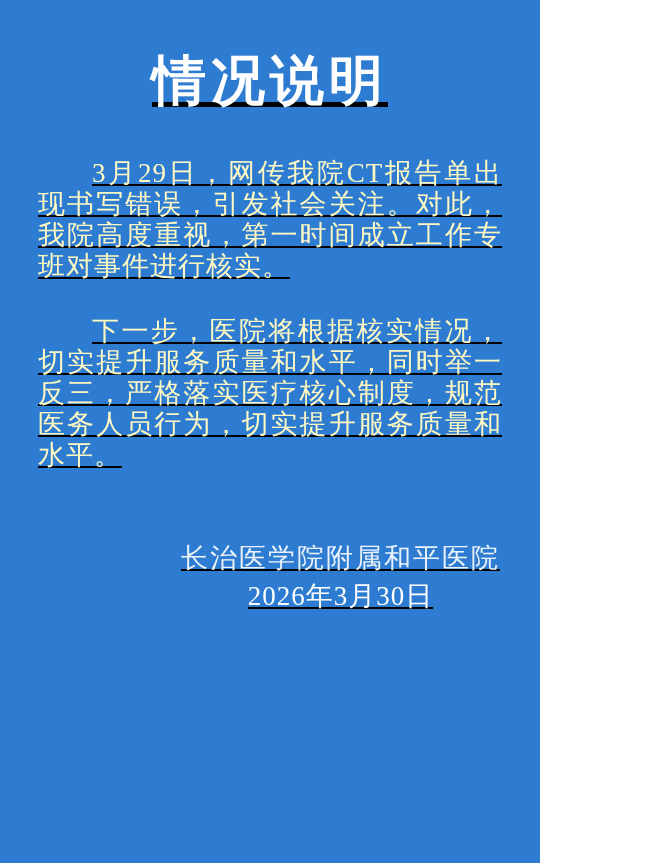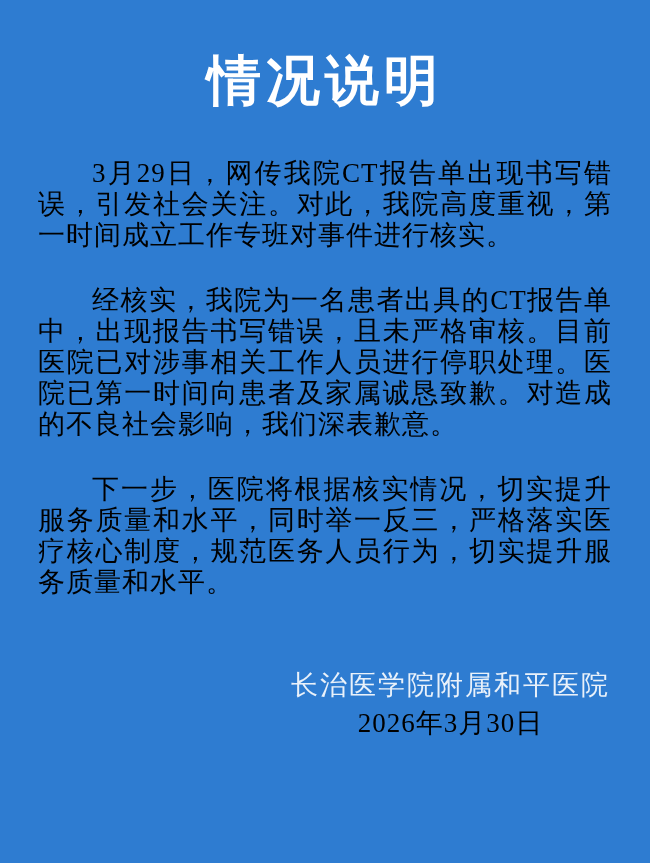--- a/index.html
+++ b/index.html
@@ -1,46 +1,47 @@
 <!DOCTYPE html>
 <html><head>
 <meta charset="utf-8">
 <style>
   html, body {
     margin: 0;
     padding: 0;
   }
   .poster {
     position: relative;
-    width: 650px;
+    width: 540px;
     height: 863px;
     background: #2e7cd1;
     overflow: hidden;
     font-family: "Liberation Serif", "DejaVu Serif", serif;
+    text-decoration: underline;
   }
   .title {
     margin: 0;
     padding-top: 50px;
     text-align: center;
     font-family: "Liberation Sans", "DejaVu Sans", sans-serif;
     font-weight: bold;
     font-size: 54px;
     line-height: 60px;
     letter-spacing: 5px;
     color: #ffffff;
   }
   .body-text {
     padding: 48px 38px 0 38px;
   }
   .para {
     margin: 0 0 34px 0;
     font-size: 27px;
     line-height: 31px;
     letter-spacing: 1px;
-    color: #000000;
+    color: #fef9c3;
     text-align: justify;
     text-indent: 2em;
   }
   .signature-block {
     display: flex;
     justify-content: flex-end;
     padding-right: 40px;
     margin-top: 68px;
     padding-left: 16px;
   }
@@ -50,32 +51,31 @@
   .sig-org {
     font-size: 27px;
     line-height: 38px;
     letter-spacing: 2px;
     color: #e9f1fa;
   }
   .sig-date {
     font-size: 27px;
     line-height: 38px;
     letter-spacing: 1px;
-    color: #000000;
+    color: #ffffff;
   }
 </style>
 </head>
 <body>
 
 <div class="poster">
   <h1 class="title">情况说明</h1>
 
   <div class="body-text">
     <p class="para">3月29日，网传我院CT报告单出现书写错误，引发社会关注。对此，我院高度重视，第一时间成立工作专班对事件进行核实。</p>
-    <p class="para">经核实，我院为一名患者出具的CT报告单中，出现报告书写错误，且未严格审核。目前医院已对涉事相关工作人员进行停职处理。医院已第一时间向患者及家属诚恳致歉。对造成的不良社会影响，我们深表歉意。</p>
     <p class="para">下一步，医院将根据核实情况，切实提升服务质量和水平，同时举一反三，严格落实医疗核心制度，规范医务人员行为，切实提升服务质量和水平。</p>
   </div>
 
   <div class="signature-block">
     <div class="sig-inner">
       <div class="sig-org">长治医学院附属和平医院</div>
       <div class="sig-date">2026年3月30日</div>
     </div>
   </div>
 </div>

